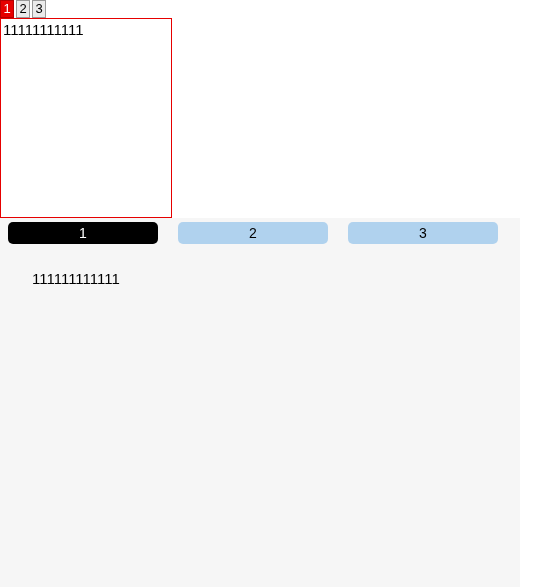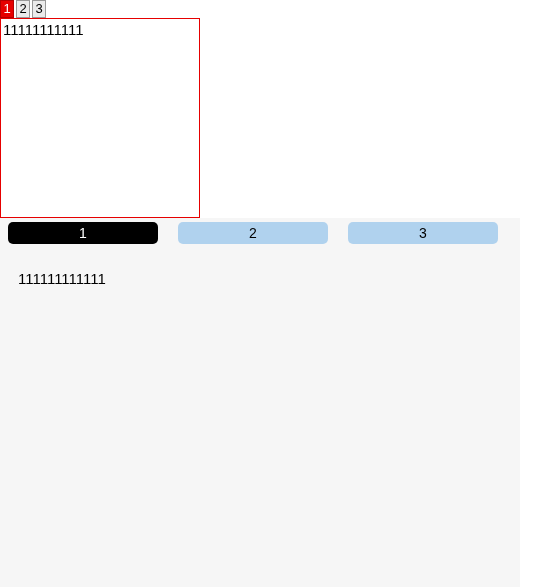--- a/index.html
+++ b/index.html
@@ -28,21 +28,21 @@
     text-align: center;
     display: inline-block;
     cursor: pointer;
   }
   .tab-a.active {
     background: #e60000;
     color: #fff;
     border-color: #b30000;
   }
   .panel-a {
-    width: 200px;
+    width: 172px;
     height: 200px;
     border: 1px solid #e60000;
     background: #fff;
     padding: 2px 2px;
     font-size: 15px;
     margin-top: 0px;
   }
 
   
   .widget-b {
@@ -64,21 +64,21 @@
     color: #000;
     border-radius: 5px;
     font-size: 14px;
     cursor: pointer;
   }
   .tab-b.active {
     background: #000;
     color: #fff;
   }
   .panel-b {
-    padding: 26px 18px;
+    padding: 26px 32px;
     font-size: 15px;
     color: #000;
   }
 </style>
 </head>
 <body>
 
 <div class="tabs-a">
   <span class="tab-a active">1</span>
   <span class="tab-a">2</span>

